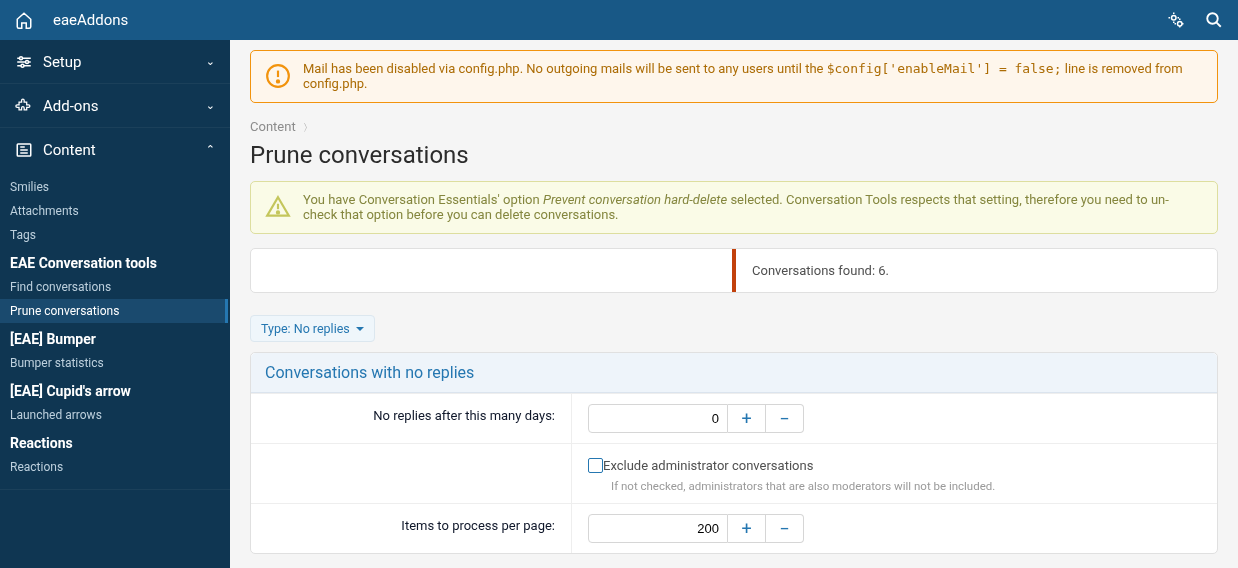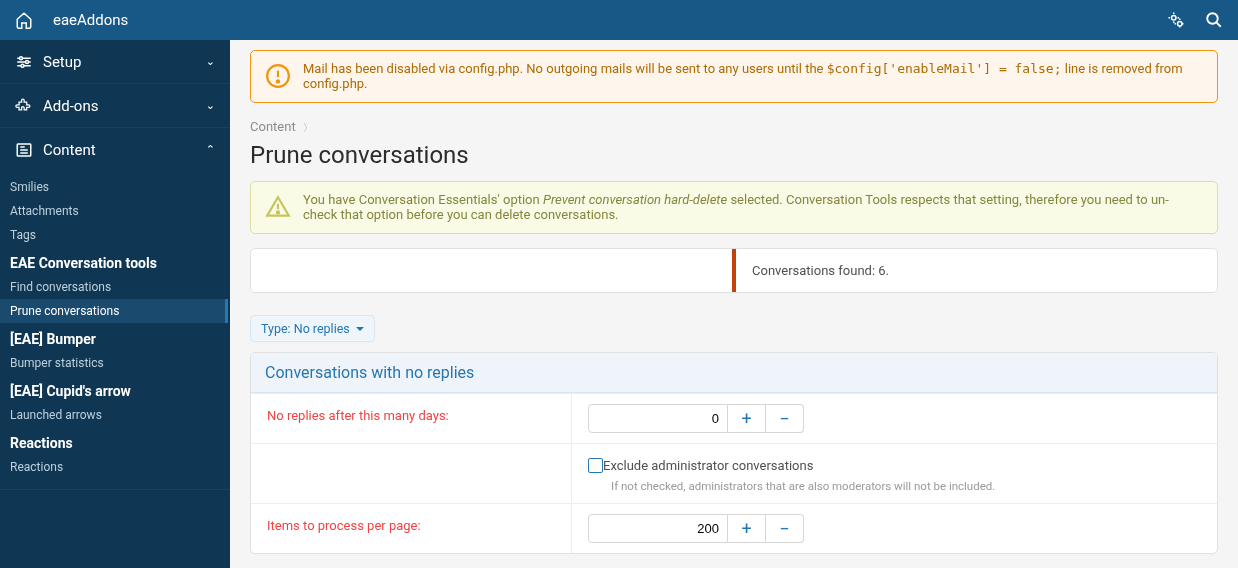--- a/index.html
+++ b/index.html
@@ -30,21 +30,21 @@
 h1.page-title { font-size: 24px; font-weight: 400; color: #2c2c2c; margin: 4px 0 12px 0; }
 .panel-row { display: flex; border: 1px solid #e0e0e0; border-radius: 5px; background: #fff; margin: 14px 0; }
 .panel-half { flex: 1; padding: 14px 16px; }
 .panel-half + .panel-half { border-left: 4px solid #c2410c; }
 .filter-btn { display: inline-flex; align-items: center; border: 1px solid #dce7ef; background: #eff6fb; color: #2577b1; border-radius: 4px; padding: 5px 10px; font-size: 12.5px; cursor: pointer; margin: 8px 0 0 0; }
 .caret { margin-left: 6px; border-top: 4px solid #2577b1; border-left: 4px solid transparent; border-right: 4px solid transparent; width: 0; height: 0; }
 .block { border: 1px solid #e0e0e0; border-radius: 5px; background: #fff; margin-top: 10px; }
 .block-head { background: #eef4fa; border-bottom: 1px solid #dbe4ee; color: #2577b1; font-size: 16px; padding: 10px 14px; border-radius: 5px 5px 0 0; }
 .form-row { display: flex; padding: 0; border-top: 1px solid #eee; }
 .form-row:first-of-type { border-top: none; }
-.form-label { width: 320px; padding: 14px 16px; text-align: left; color: #ef4444; font-size: 13px; }
+.form-label { width: 320px; padding: 14px 16px; text-align: right; color: #0f172a; font-size: 13px; }
 .form-control { flex: 1; padding: 10px 16px; border-left: 1px solid #eee; }
 .num-group { display: flex; max-width: 220px; }
 .num-group input { width: 140px; border: 1px solid #d6d6d6; border-radius: 4px 0 0 4px; padding: 6px 8px; text-align: right; font-size: 13px; }
 .num-btn { border: 1px solid #d6d6d6; border-left: none; width: 38px; display: flex; align-items: center; justify-content: center; background: #fff; color: #2577b1; font-size: 18px; cursor: pointer; }
 .num-btn:last-child { border-radius: 0 4px 4px 0; }
 .check-line { display: flex; align-items: center; padding: 4px 0; font-size: 13px; color: #505050; }
 .check-box { width: 15px; height: 15px; border: 1.5px solid #2577b1; border-radius: 2px; background: #fff; cursor: pointer; }
 .hint { font-size: 11.5px; color: #9a9a9a; margin-left: 23px; margin-top: 2px; }
 </style>
 </head>

